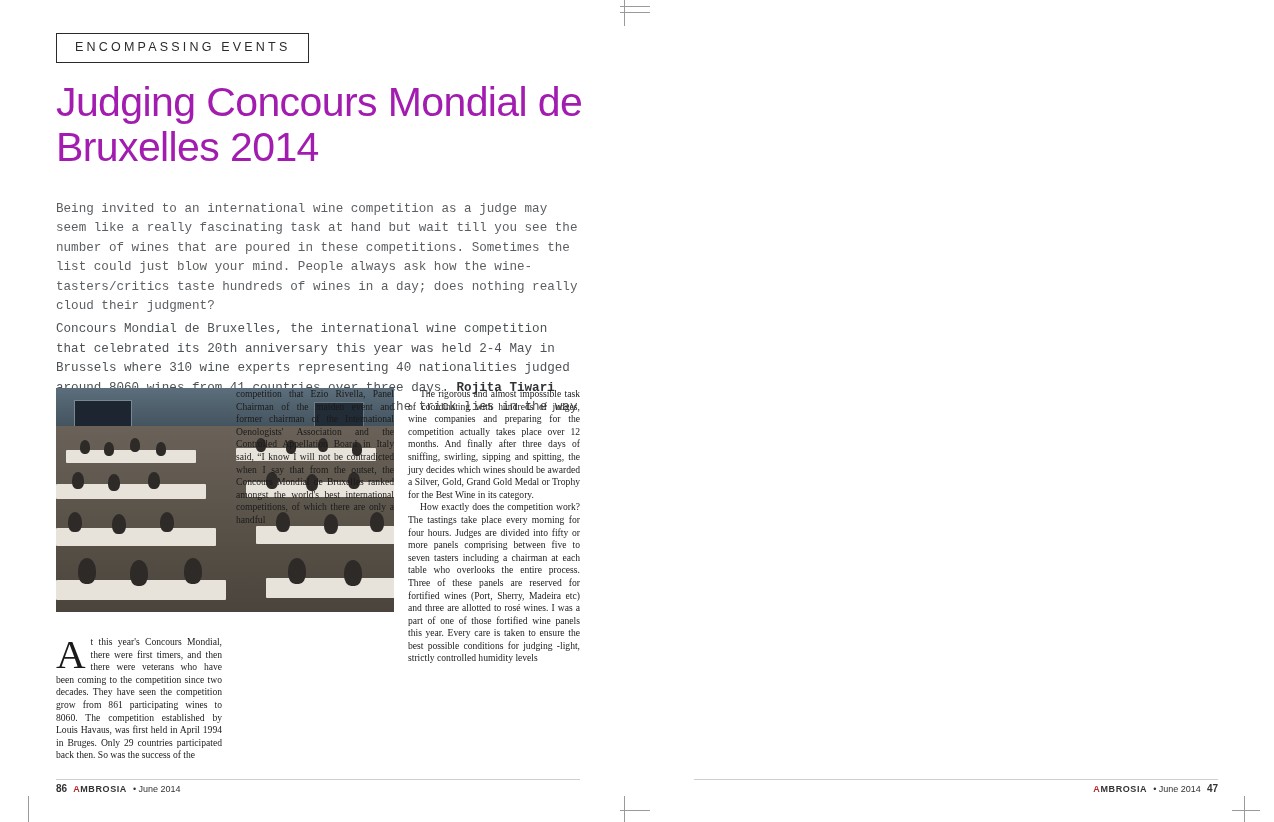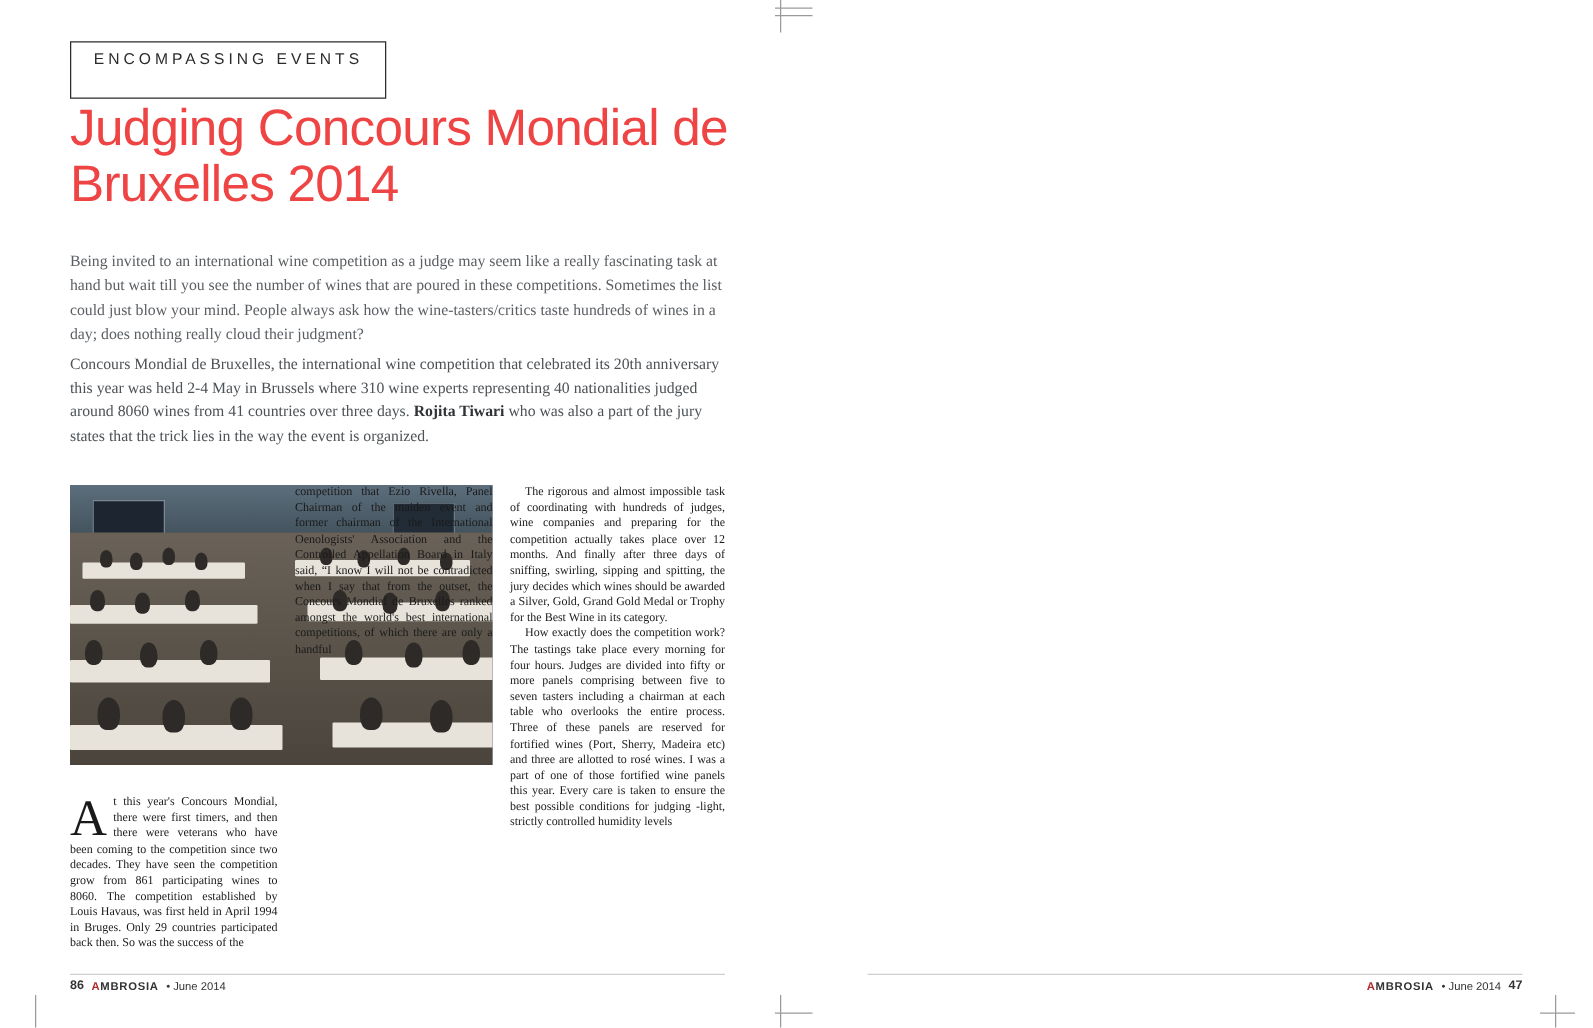--- a/index.html
+++ b/index.html
@@ -18,40 +18,40 @@
   .cmark.h{height:1px;}
   .cmark.v{width:1px;}
 
   
   .left-page{position:absolute;left:0;top:0;width:637px;height:822px;}
   .right-page{position:absolute;left:637px;top:0;width:637px;height:822px;}
 
   .kicker{
     position:absolute;left:56px;top:33px;
     border:1px solid #2b2b2b;
-    padding:6px 18px 24px 18px;
+    padding:6px 18px 8px 18px;
     font-family:"Liberation Sans", sans-serif;
     font-size:12.5px;
     letter-spacing:3.2px;
     color:#2b2b2b;
     background:#fff;
   }
   h1.title{
     position:absolute;left:56px;top:80px;width:540px;
     margin:0;
     font-family:"Liberation Sans", sans-serif;
     font-weight:400;
     font-size:41px;
     line-height:45px;
     letter-spacing:-0.6px;
-    color:#ef4444;
+    color:#a21caf;
   }
   .standfirst{
     position:absolute;left:56px;top:200px;width:524px;
-    font-family:Liberation Serif, serif;
+    font-family:Liberation Mono, monospace;
     font-size:12.6px;
     line-height:19.4px;
     color:#5b5f63;
   }
   .standfirst p{margin:0 0 4px 0;}
   .standfirst .dark{color:#4d5256;}
   .standfirst b{color:#2f3336;font-weight:700;}
 
   
   .photo-hall{

